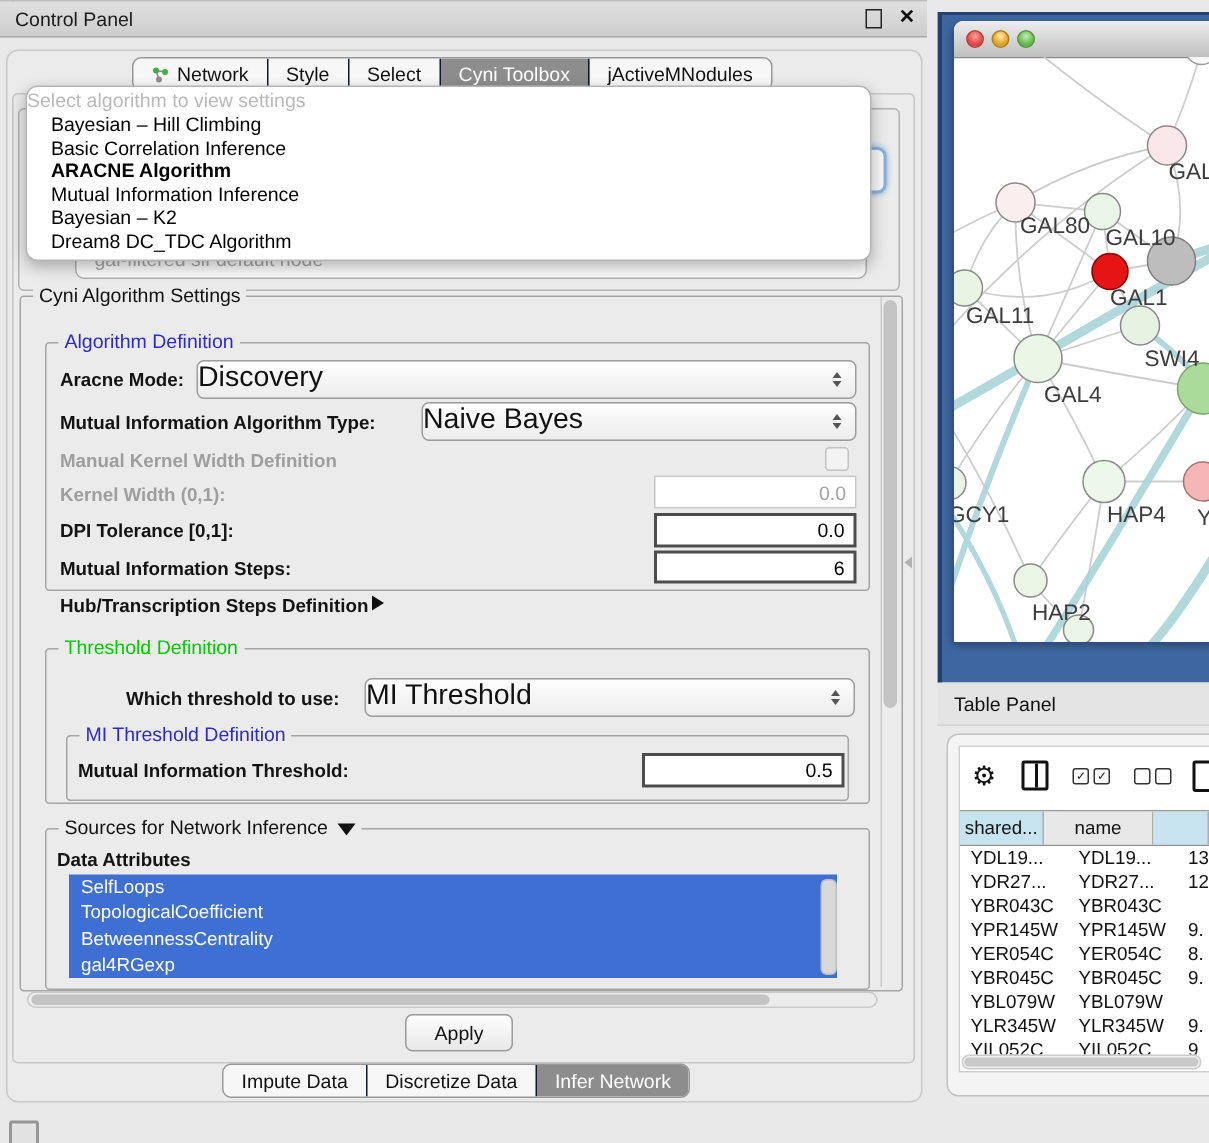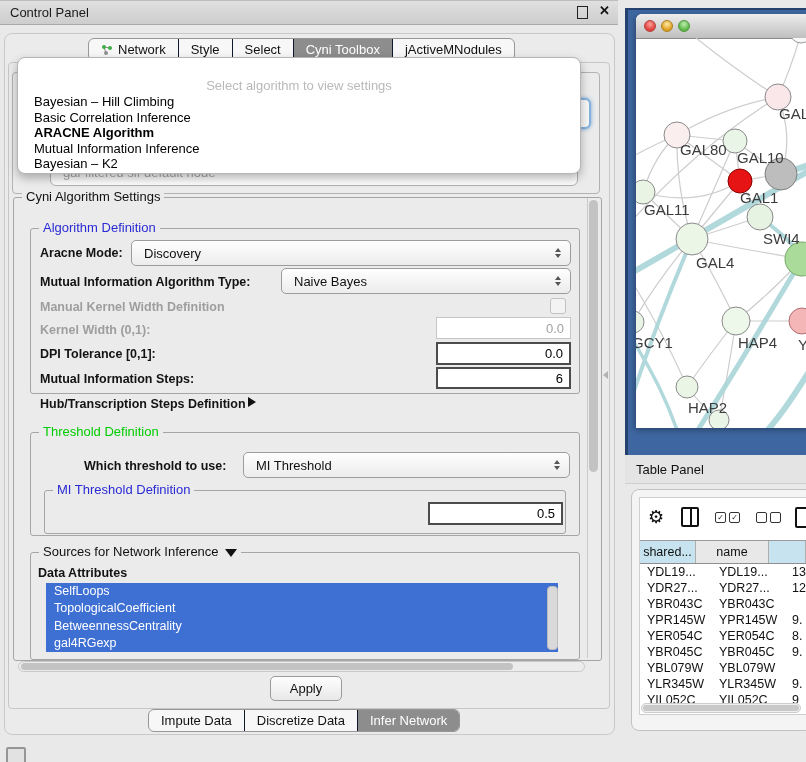--- a/index.html
+++ b/index.html
@@ -20,42 +20,42 @@
 
   
   .seg-bar{display:flex;border:1px solid #979797;border-radius:6px;overflow:hidden;background:#f7f7f7;font-size:13px;z-index:3;}
   .seg{padding:3px 12px;display:flex;align-items:center;gap:5px;border-right:1px solid #0f172a;color:#111;white-space:nowrap;}
   .seg:last-child{border-right:none;}
   .seg.sel{background:#8d8d8d;color:#fff;}
 
   
   .dd{left:17px;top:57px;width:562px;height:115px;background:#fff;border:1px solid #b5b5b5;border-radius:8px;
       box-shadow:0 4px 10px rgba(0,0,0,.28);z-index:50;font-size:13px;overflow:hidden;}
-  .dd-placeholder{height:17px;line-height:17px;text-align:center;color:#b9b9b9;margin-top:19px;}
+  .dd-placeholder{height:17px;line-height:17px;color:#b9b9b9;}
   .dd-item{height:15.6px;line-height:15.6px;padding-left:16px;color:#000;}
   .dd-item.bold{font-weight:bold;}
 
   
   .bg-group{left:12px;top:72px;width:586px;height:120px;border:1px solid #b2b2b2;border-radius:4px;z-index:2;}
   .bg-stepper{left:571px;top:98px;width:16px;height:27px;border:2px solid #85b2dc;border-radius:6px;
       background:#f7f7f7;box-shadow:0 0 4px #7aa7d6;z-index:2;}
   .bg-combo{left:50px;top:158px;width:528px;height:28px;border:1px solid #b0b0b0;border-radius:6px;background:#fbfbfb;
       display:flex;align-items:center;padding-left:12px;font-size:13px;color:#a8a8a8;z-index:2;box-sizing:border-box;}
 
   
   .group{position:absolute;border:1px solid #a5a5a5;border-radius:3px;z-index:3;}
   .group-label{position:absolute;background:#ebebeb;padding:0 4px;font-size:13px;top:-9px;left:8px;white-space:nowrap;z-index:4;}
   .blue{color:#2a2ad4;}
   .green{color:#00cc00;}
   .flabel{position:absolute;font-size:12.5px;font-weight:bold;color:#131313;white-space:nowrap;z-index:4;}
   .plain{font-weight:normal;}
   .dis{color:#9e9e9e;}
 
   .combo{position:absolute;border:1px solid #9c9c9c;border-radius:5px;background:linear-gradient(#fefefe,#ececec);
-      font-size:13px;display:flex;align-items:center;padding-left:12px;box-sizing:border-box;z-index:4;}
+      font-size:19px;display:flex;align-items:flex-start;box-sizing:border-box;z-index:4;}
   .combo .arrows{position:absolute;right:9px;top:50%;transform:translateY(-50%);display:flex;flex-direction:column;align-items:center;}
   .tri-up{width:0;height:0;border:3px solid transparent;border-bottom:4px solid #555;margin-bottom:2px;}
   .tri-dn{width:0;height:0;border:3px solid transparent;border-top:4px solid #555;}
   .numfield{position:absolute;background:#fff;font-size:13px;display:flex;align-items:center;justify-content:flex-end;
       padding-right:6px;box-sizing:border-box;z-index:4;}
   .fld-light{border:1px solid #c6c6c6;color:#a2a2a2;}
   .fld-dark{border:2px solid #4c4c4c;color:#000;}
   .checkbox{position:absolute;width:14px;height:14px;border:1.5px solid #c2c2c2;border-radius:3px;background:#f3f3f3;z-index:4;}
 
   .arrow-right{position:absolute;width:0;height:0;border-top:5px solid transparent;border-bottom:5px solid transparent;
@@ -233,20 +233,21 @@
   <div class="combo" style="left:243px;top:452px;width:327px;height:26px;">
     <span>MI Threshold</span>
     <span class="arrows">
         <span class="tri-up"></span>
         <span class="tri-dn"></span>
       </span>
   </div>
   <div class="group" style="left:44px;top:490px;width:520px;height:42px;">
     <span class="group-label blue">MI Threshold Definition</span>
   </div>
+  <span class="flabel" style="left:52px;top:507px;">Mutual Information Threshold:</span>
   <div class="numfield fld-dark" style="left:428px;top:502px;width:135px;height:23px;">
     <span>0.5</span>
   </div>
 
   <div class="group" style="left:30px;top:552px;width:548px;height:106px;">
     <span class="group-label plain">
       <span>Sources for Network Inference</span><span class="arrow-down"></span>
     </span>
   </div>
   <span class="flabel" style="left:38px;top:566px;">Data Attributes</span>

